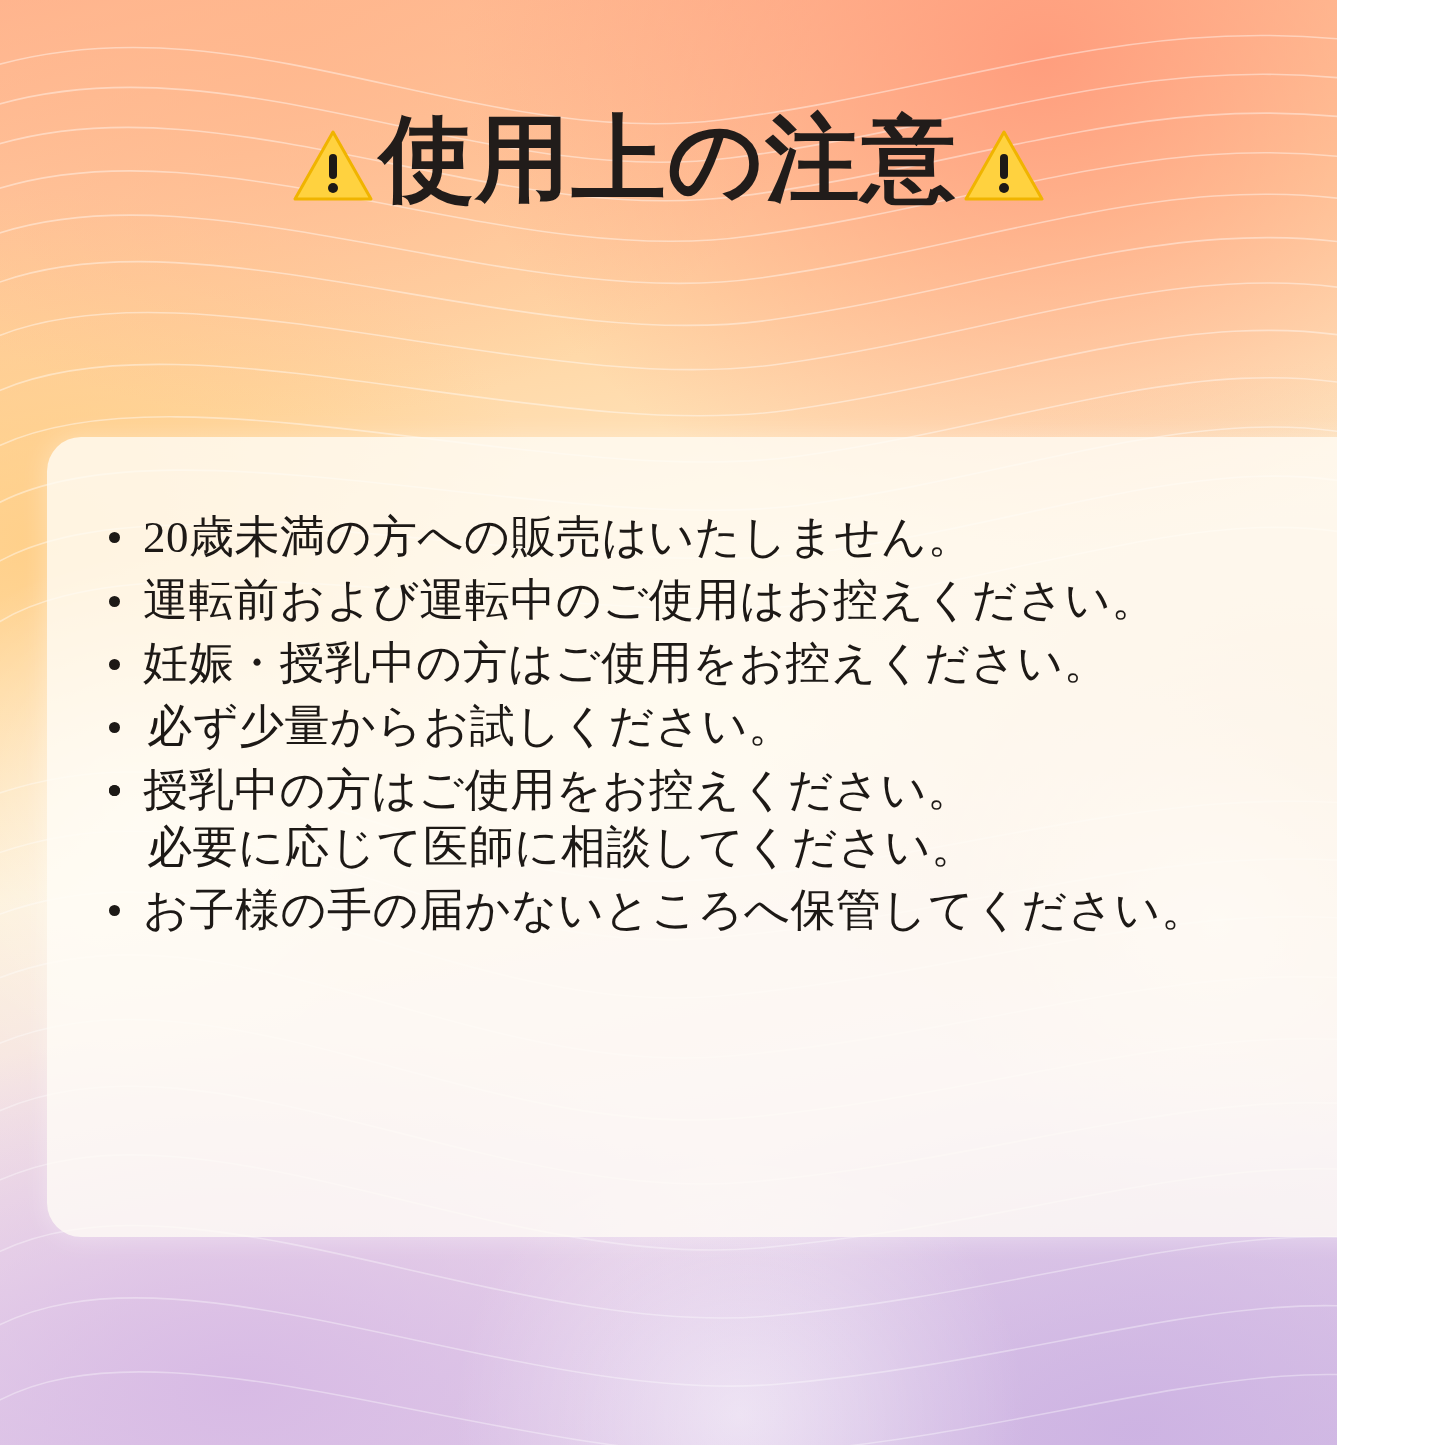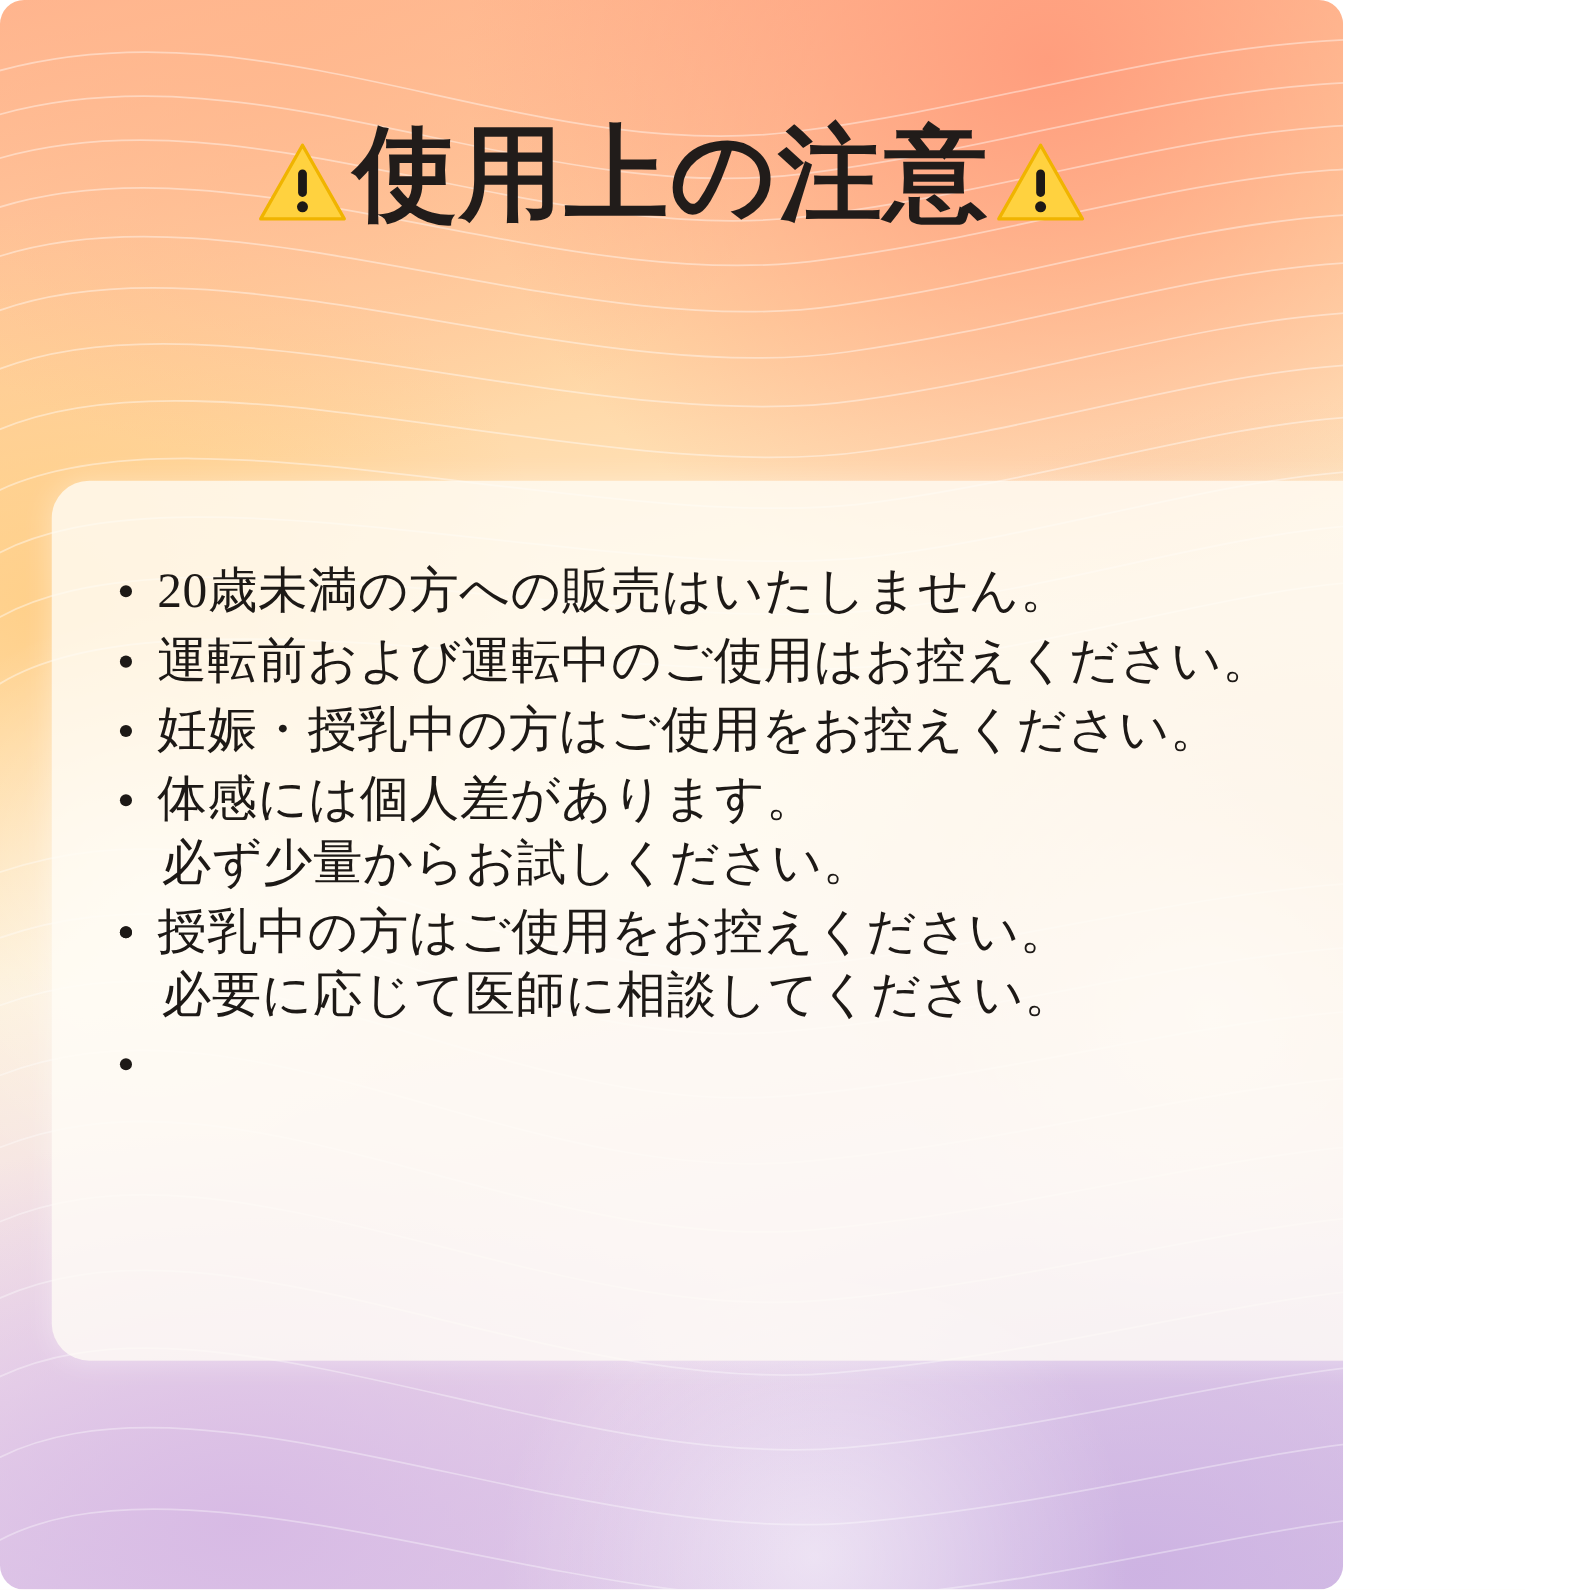--- a/index.html
+++ b/index.html
@@ -8,41 +8,40 @@
   }
   body {
     width: 1445px;
     height: 1445px;
     font-family: "Liberation Serif", "DejaVu Serif", serif;
     overflow: hidden;
   }
 
   #poster {
     position: relative;
-    width: 1221px;
+    width: 1337px;
     height: 1445px;
     overflow: hidden;
     background:
       radial-gradient(ellipse 70% 55% at 78% 4%, rgba(255,150,120,0.85) 0%, rgba(255,150,120,0) 62%),
       radial-gradient(ellipse 65% 45% at 22% 2%, rgba(255,182,140,0.75) 0%, rgba(255,182,140,0) 60%),
       radial-gradient(ellipse 60% 40% at 4% 38%, rgba(255,205,130,0.85) 0%, rgba(255,205,130,0) 62%),
       radial-gradient(ellipse 70% 45% at 98% 52%, rgba(243,205,170,0.8) 0%, rgba(243,205,170,0) 60%),
       radial-gradient(ellipse 75% 40% at 18% 96%, rgba(214,184,228,0.9) 0%, rgba(214,184,228,0) 62%),
       radial-gradient(ellipse 70% 40% at 85% 99%, rgba(203,176,226,0.85) 0%, rgba(203,176,226,0) 62%),
       linear-gradient(168deg,
         #ffb48f 0%,
         #ffc49a 12%,
         #ffd7a6 26%,
         #ffe7c0 40%,
         #fdf0d8 52%,
         #f6e6e4 63%,
         #efdcea 74%,
         #e3cfe9 85%,
         #d8c3e6 100%);
-    border-radius: 22px;
   }
 
   
   #waves {
     position: absolute;
     inset: 0;
     width: 1445px;
     height: 1445px;
     pointer-events: none;
   }
@@ -199,30 +198,30 @@
       <li>
         <span class="bullet"></span>
         <span>運転前および運転中のご使用はお控えください。</span>
       </li>
       <li>
         <span class="bullet"></span>
         <span>妊娠・授乳中の方はご使用をお控えください。</span>
       </li>
       <li>
         <span class="bullet"></span>
-        <span>体感には個人差があります。</span>
         <span class="line2">必ず少量からお試しください。</span>
       </li>
       <li>
         <span class="bullet"></span>
       </li>
       <li>
         <span class="bullet"></span>
         <span>授乳中の方はご使用をお控えください。</span>
         <span class="line3">必要に応じて医師に相談してください。</span>
       </li>
       <li>
         <span class="bullet"></span>
+        <span>お子様の手の届かないところへ保管してください。</span>
       </li>
     </ul>
   </div>
 
 </div>
 
 </body></html>

